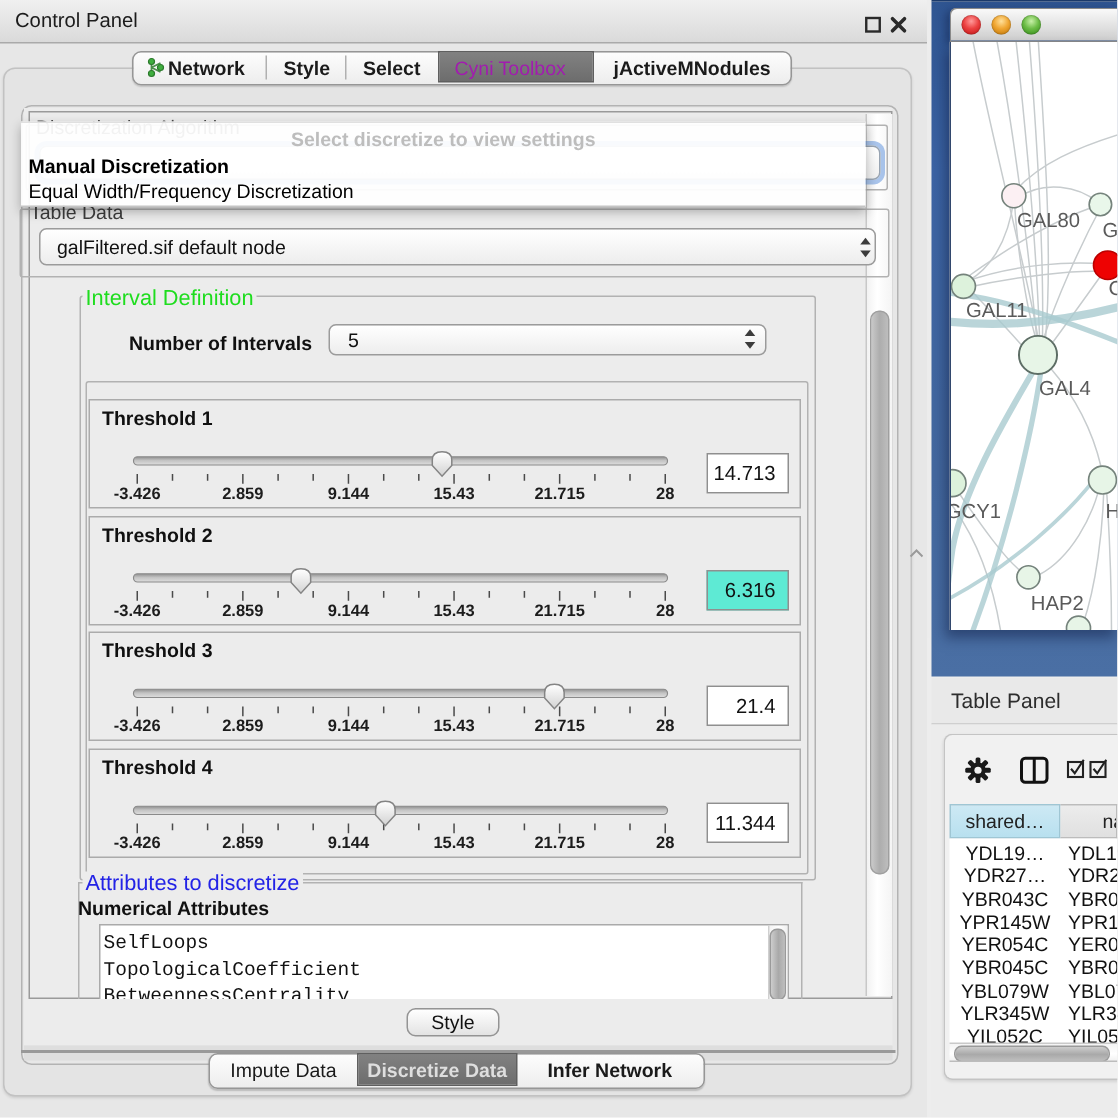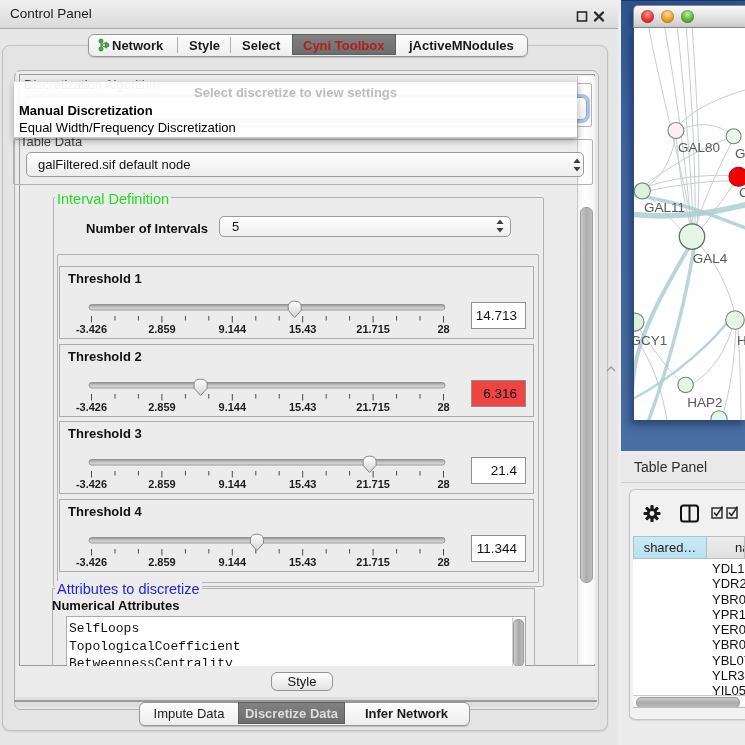--- a/index.html
+++ b/index.html
@@ -38,21 +38,21 @@
 <div class="abs" style="left:230px;top:37px;width:1px;height:16px;background:#b0b0b0;"></div>
 <svg class="abs" style="left:97px;top:38px;" width="13" height="14" viewBox="0 0 13 14">
   <path d="M4,3 L4,11 M4,7 L10,4 M4,7 L10,10" stroke="#4b8f4b" stroke-width="1.2" fill="none"></path>
   <circle cx="4" cy="3" r="2" fill="#3fae3f" stroke="#2c7a2c" stroke-width="0.8"></circle>
   <circle cx="4" cy="11" r="2" fill="#3fae3f" stroke="#2c7a2c" stroke-width="0.8"></circle>
   <circle cx="10" cy="7" r="2" fill="#3fae3f" stroke="#2c7a2c" stroke-width="0.8"></circle>
 </svg>
 <div class="abs" style="left:112px;top:38px;font-size:13px;font-weight:bold;color:#1a1a1a;">Network</div>
 <div class="abs" style="left:189px;top:38px;font-size:13px;font-weight:bold;color:#1a1a1a;">Style</div>
 <div class="abs" style="left:242px;top:38px;font-size:13px;font-weight:bold;color:#1a1a1a;">Select</div>
-<div class="abs" style="left:303px;top:38px;font-size:13px;font-weight:bold;color:#b91c1c;">Cyni Toolbox</div>
+<div class="abs" style="left:303px;top:38px;font-size:13px;font-weight:normal;color:#a21caf;">Cyni Toolbox</div>
 <div class="abs" style="left:409px;top:38px;font-size:13px;font-weight:bold;color:#1a1a1a;">jActiveMNodules</div>
 
 <div class="abs etch" style="left:17px;top:83px;width:573px;height:42px;"></div>
 
 <div class="abs" style="left:26px;top:97px;width:559px;height:21px;background:linear-gradient(#ffffff,#f0f0f0);border:1px solid #98a4b2;border-radius:5px;box-shadow:0 0 0 3px rgba(100,150,220,0.55);"></div>
 <div class="abs" style="left:24px;top:77px;font-size:13px;color:#4a4a4a;">Discretization Algorithm</div>
 
 <div class="abs etch" style="left:13px;top:139px;width:578px;height:44px;"></div>
 <div class="abs" style="left:20px;top:133.5px;font-size:13px;color:#3d3d3d;">Table Data</div>
 <div class="abs" style="left:26px;top:152px;width:558px;height:25px;background:linear-gradient(#ffffff,#ededed);border:1px solid #9b9b9b;border-radius:5px;box-sizing:border-box;"></div>
@@ -117,21 +117,21 @@
       <rect x="30" y="38.5" width="356" height="5.5" rx="2.7" fill="url(#tg2)" stroke="#8a8a8a" stroke-width="0.8"></rect>
       <path d="M32.5,50 L32.5,56.5 M56.0,50 L56.0,54.5 M79.4,50 L79.4,54.5 M102.9,50 L102.9,56.5 M126.4,50 L126.4,54.5 M149.8,50 L149.8,54.5 M173.3,50 L173.3,56.5 M196.8,50 L196.8,54.5 M220.2,50 L220.2,54.5 M243.7,50 L243.7,56.5 M267.2,50 L267.2,54.5 M290.6,50 L290.6,54.5 M314.1,50 L314.1,56.5 M337.6,50 L337.6,54.5 M361.0,50 L361.0,54.5 M384.5,50 L384.5,56.5" stroke="#4a4a4a" stroke-width="1"></path>
       <text x="32.5" y="66.5" text-anchor="middle" font-family="Liberation Sans,sans-serif" font-size="11" font-weight="bold" fill="#1c1c1c">-3.426</text>
       <text x="102.9" y="66.5" text-anchor="middle" font-family="Liberation Sans,sans-serif" font-size="11" font-weight="bold" fill="#1c1c1c">2.859</text>
       <text x="173.3" y="66.5" text-anchor="middle" font-family="Liberation Sans,sans-serif" font-size="11" font-weight="bold" fill="#1c1c1c">9.144</text>
       <text x="243.7" y="66.5" text-anchor="middle" font-family="Liberation Sans,sans-serif" font-size="11" font-weight="bold" fill="#1c1c1c">15.43</text>
       <text x="314.1" y="66.5" text-anchor="middle" font-family="Liberation Sans,sans-serif" font-size="11" font-weight="bold" fill="#1c1c1c">21.715</text>
       <text x="384.5" y="66.5" text-anchor="middle" font-family="Liberation Sans,sans-serif" font-size="11" font-weight="bold" fill="#1c1c1c">28</text>
       <path transform="translate(134.6,34.5)" d="M0.5,6.2 C0.5,2.2 3.3,0.7 7,0.7 C10.7,0.7 13.5,2.2 13.5,6.2 L13.5,9.8 L7,17 L0.5,9.8 Z" fill="url(#th2)" stroke="#848484" stroke-width="1"></path>
     </svg>
-<div class="abs" style="left:471px;top:379.5px;width:55px;height:27px;background:#ef4444;border:1px solid #8f8f8f;box-sizing:border-box;font-size:13.5px;color:#111;text-align:right;line-height:25px;padding-right:8px;">6.316</div>
+<div class="abs" style="left:471px;top:379.5px;width:55px;height:27px;background:#5eead4;border:1px solid #8f8f8f;box-sizing:border-box;font-size:13.5px;color:#111;text-align:right;line-height:25px;padding-right:8px;">6.316</div>
 
 <div class="abs" style="left:59px;top:421px;width:475px;height:73px;border:1px solid #ababab;box-sizing:border-box;background:#ececec;"></div>
 <div class="abs" style="left:68px;top:426px;font-size:13px;font-weight:bold;color:#101010;">Threshold 3</div>
 <svg class="abs" style="left:59px;top:421px;" width="475" height="73" viewBox="0 0 475 73">
       <defs>
         <linearGradient id="tg3" x1="0" y1="0" x2="0" y2="1">
           <stop offset="0" stop-color="#8f8f8f"></stop>
           <stop offset="0.45" stop-color="#c3c3c3"></stop>
           <stop offset="1" stop-color="#dedede"></stop>
         </linearGradient>
@@ -300,20 +300,29 @@
     <path d="M86,8.5 L88.5,11.5 L94.5,2.5"></path>
   </g>
 </svg>
 
 <div class="abs" style="left:633px;top:536px;width:74px;height:23px;background:linear-gradient(#cde9f4,#b8e0ef);border:1px solid #9fc6d4;box-sizing:border-box;text-align:center;font-size:13px;color:#222;line-height:22px;">shared…</div>
 <div class="abs" style="left:707px;top:536px;width:38px;height:23px;background:linear-gradient(#ececec,#e0e0e0);border:1px solid #bcbcbc;border-left:none;box-sizing:border-box;overflow:hidden;">
       <span style="position:absolute;left:28px;top:3px;font-size:13px;color:#222;">name</span>
     </div>
 
 <div class="abs" style="left:633px;top:559px;width:112px;height:137px;background:#fff;overflow:hidden;">
+  <div style="position:absolute;left:0;top:2px;width:74px;text-align:center;font-size:13px;color:#111;line-height:15.3px;white-space:pre;">YDL19…
+YDR27…
+YBR043C
+YPR145W
+YER054C
+YBR045C
+YBL079W
+YLR345W
+YIL052C</div>
   <div style="position:absolute;left:79px;top:2px;font-size:13px;color:#111;line-height:15.3px;white-space:pre;">YDL194W
 YDR277C
 YBR043C
 YPR145W
 YER054C
 YBR045C
 YBL079W
 YLR345W
 YIL052C</div>
 </div>

